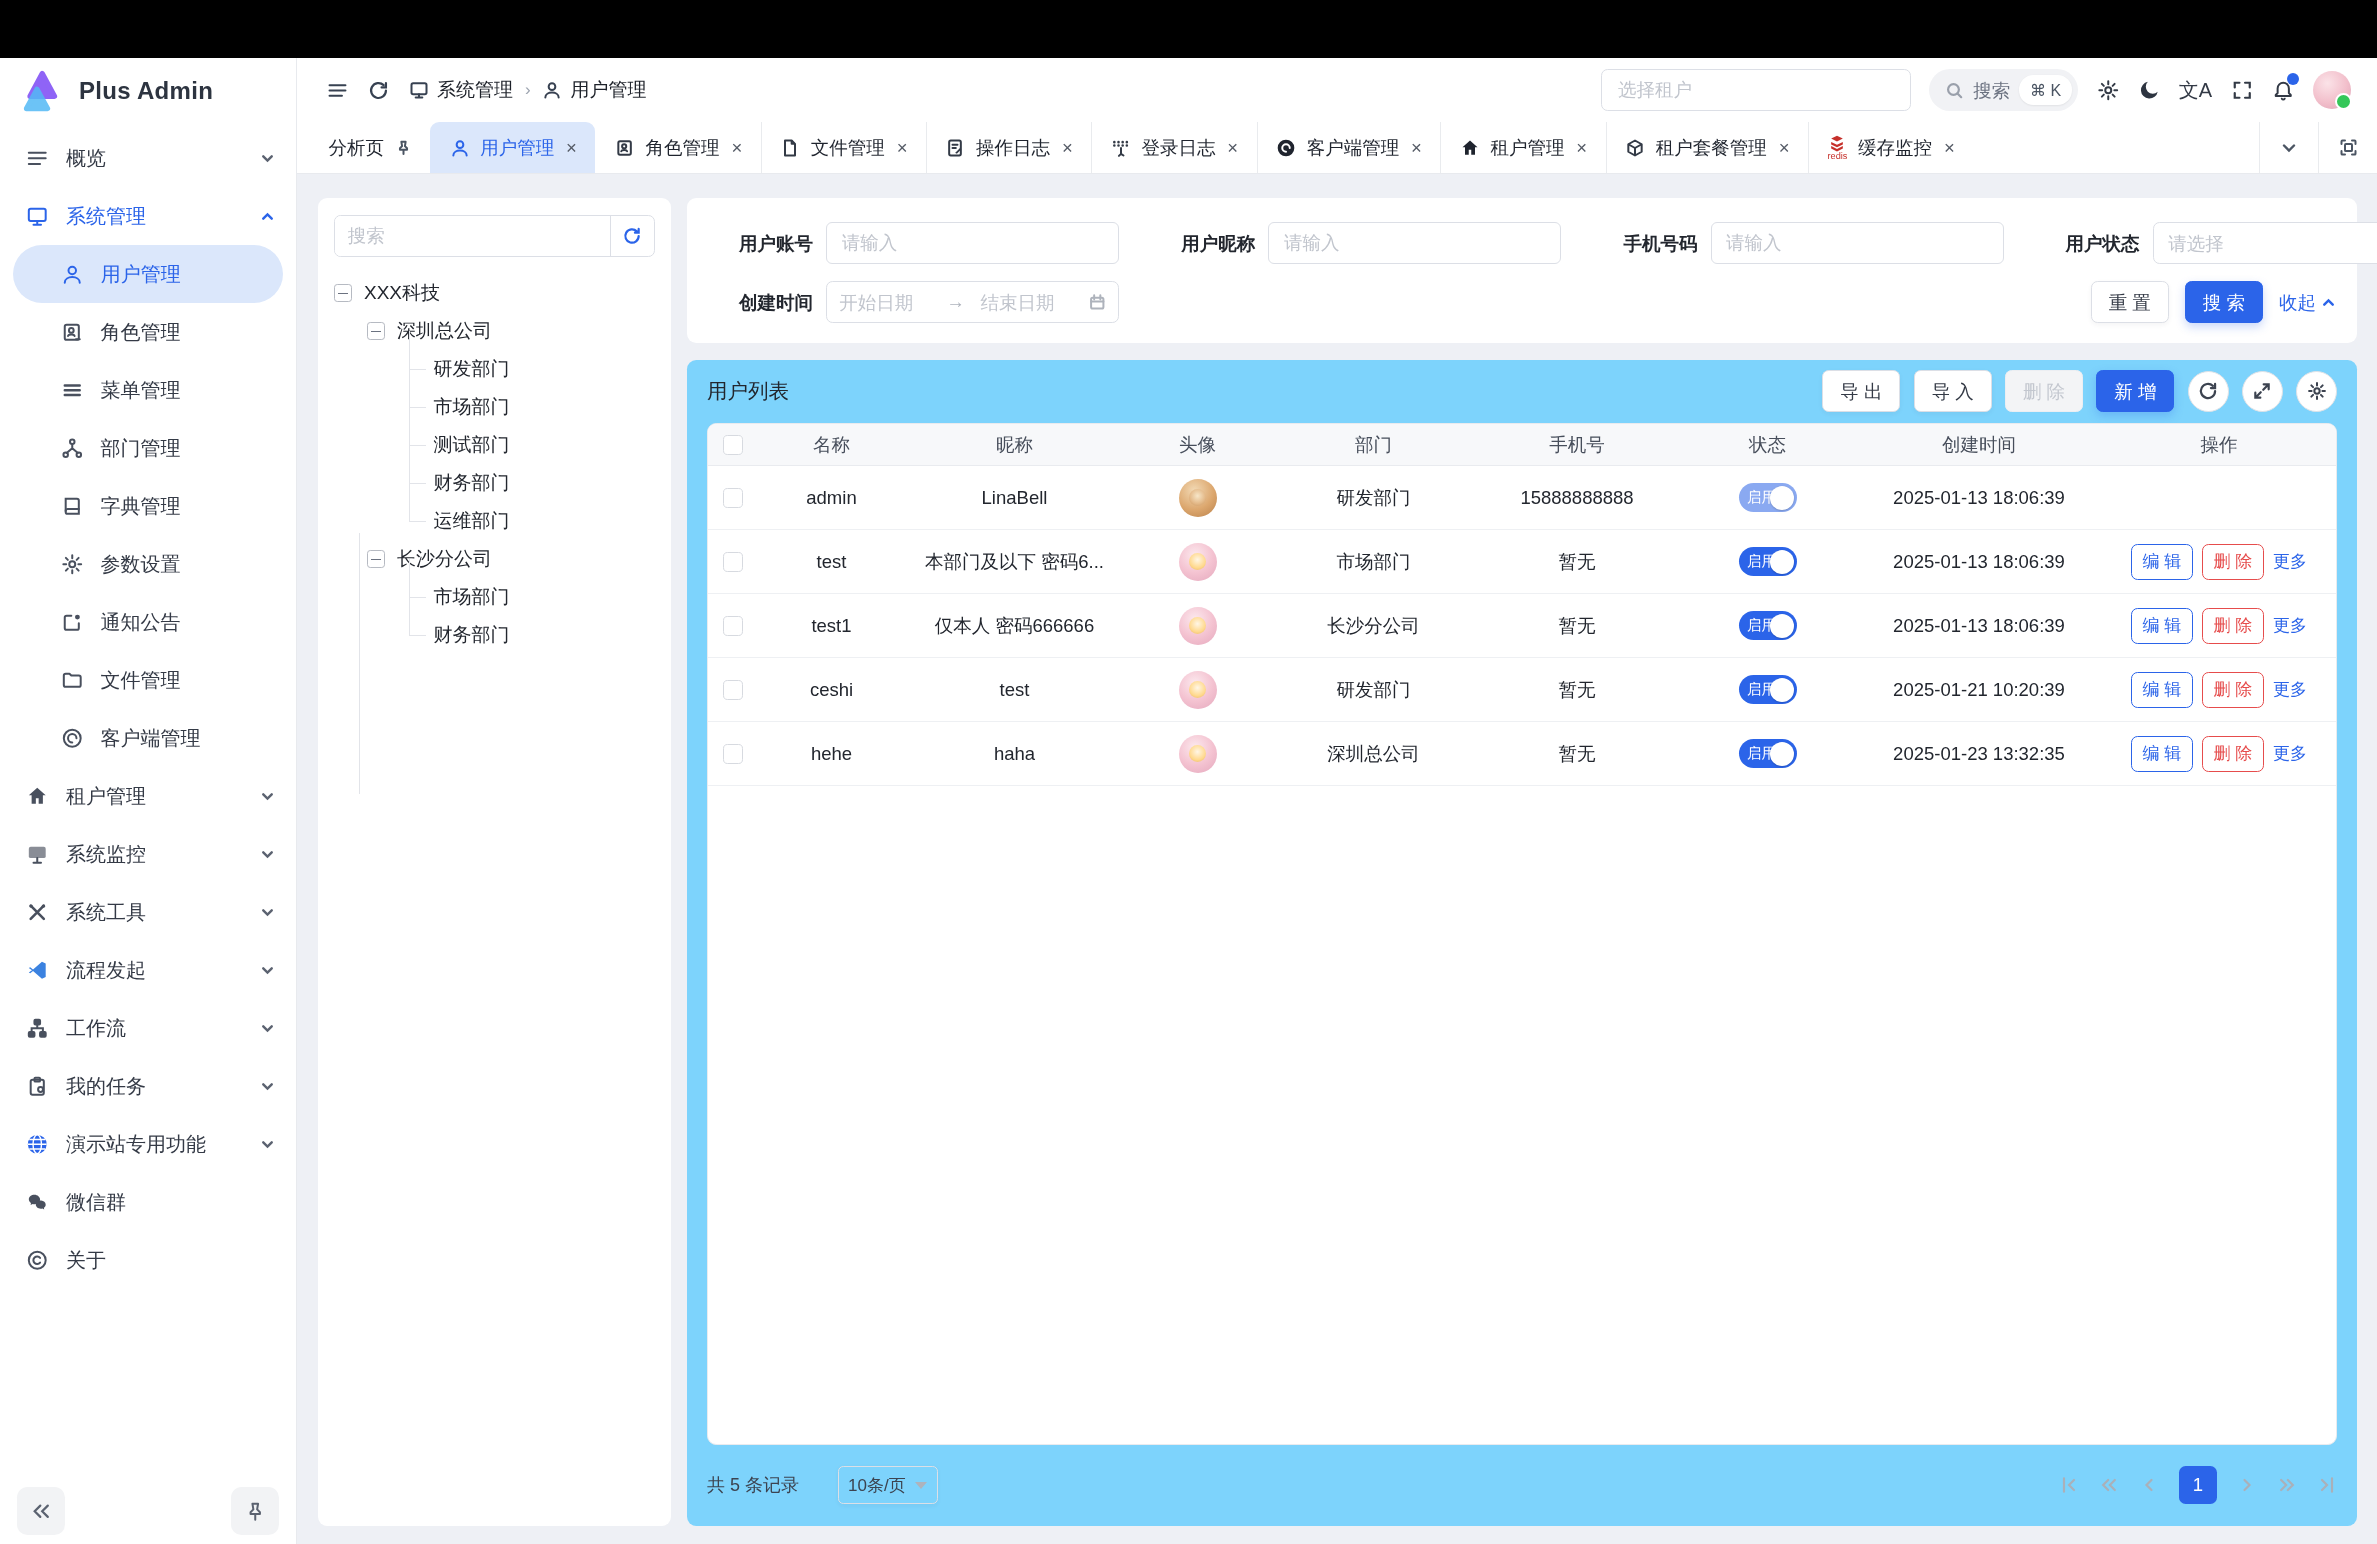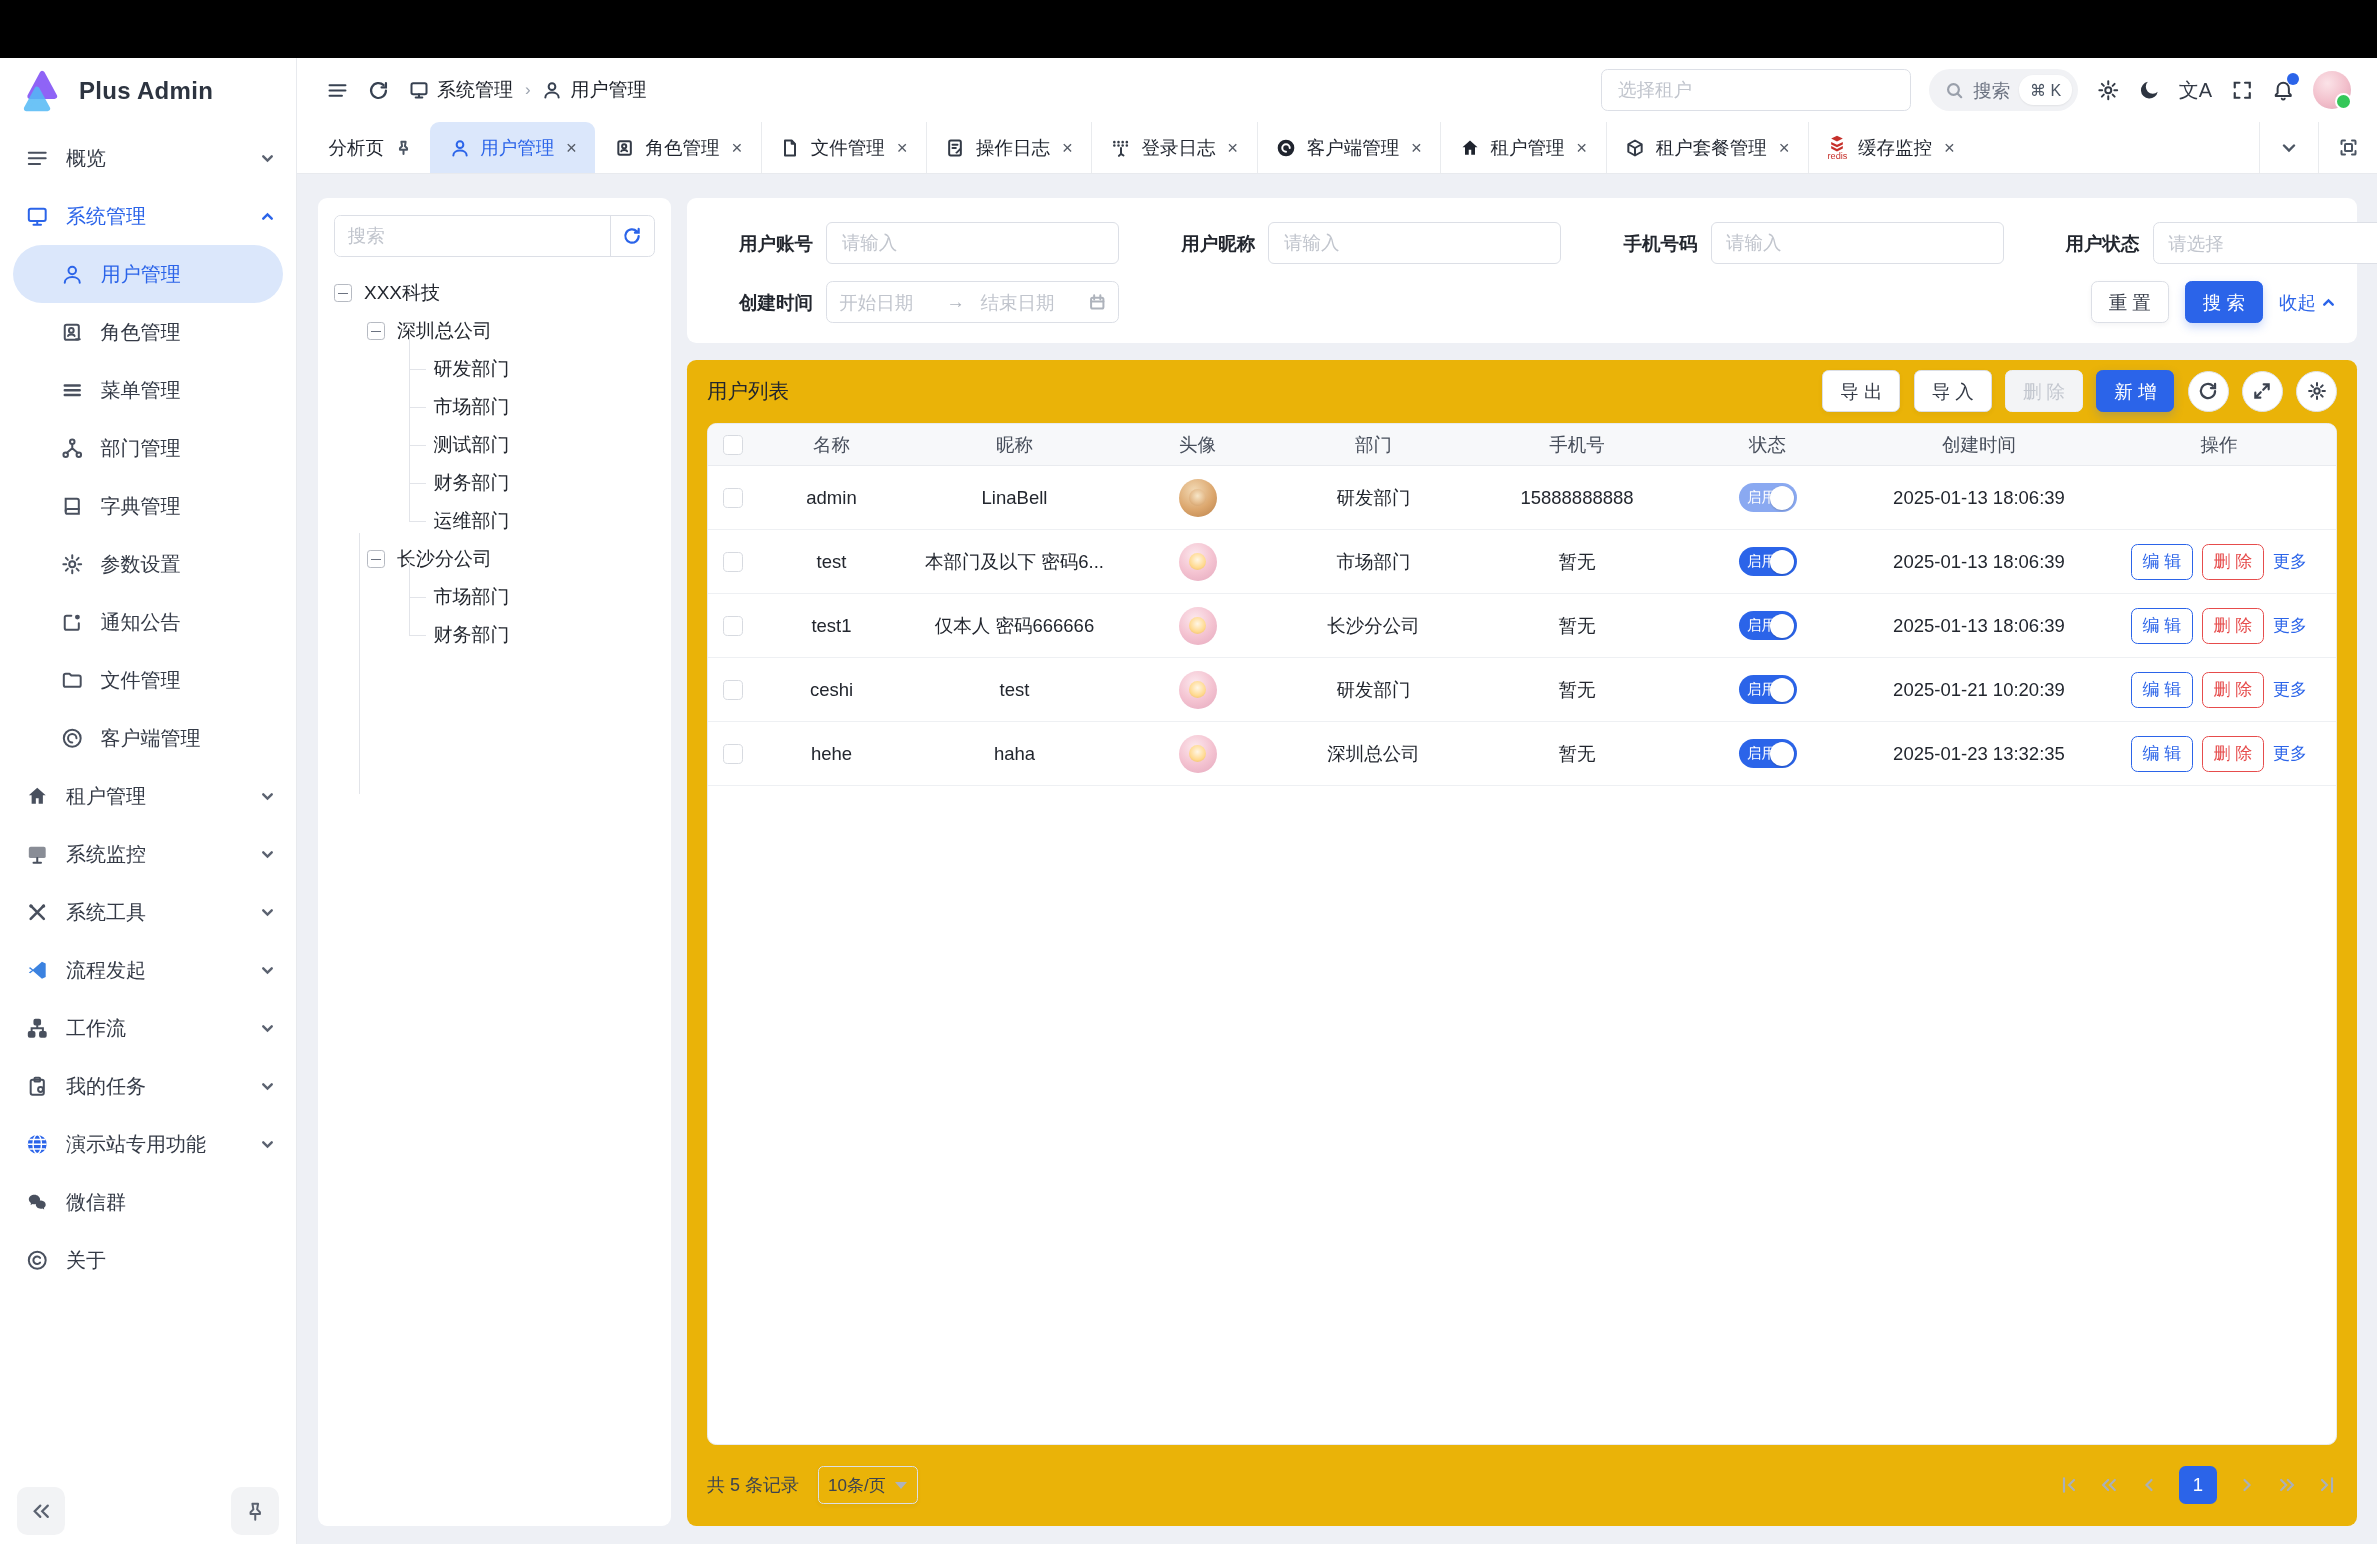--- a/index.html
+++ b/index.html
@@ -97,21 +97,21 @@
   .fgroup + .fgroup { margin-left:30px; }
   .daterange { width:293px; height:42px; border:0.7px solid #dcdfe6; border-radius:6.6px; padding:0 12px; display:flex; align-items:center; gap:9.2px; color:#c1c5cd; background:#fff; }
   .daterange .dr-txt { flex:1; }
   .daterange .mi { color:#aeb3bc; font-size:18.5px; }
   .factions { margin-left:auto; display:flex; align-items:center; gap:16px; }
   .btn { height:42px; border-radius:6.6px; display:flex; align-items:center; justify-content:center; font-size:18.5px; cursor:pointer; border:0.7px solid #dcdfe6; background:#fff; color:#343a46; padding:0 17px; box-shadow:0 2px 5.3px rgba(30,40,60,.05); }
   .btn.primary { background:#2b64e9; border-color:#2b64e9; color:#fff; box-shadow:0 4px 9.2px rgba(43,100,233,.25); }
   .collapse-link { color:#2b64e9; display:flex; align-items:center; gap:4px; cursor:pointer; font-size:18.5px; }
 
   
-  .table-card { background:#eab308; border-radius:9.2px; flex:1; position:relative; padding:0 20px; min-height:0; }
+  .table-card { background:#7dd3fc; border-radius:9.2px; flex:1; position:relative; padding:0 20px; min-height:0; }
   .card-head { height:62px; display:flex; align-items:center; }
   .card-title { font-size:20.5px; font-weight:500; color:#22262e; }
   .card-tools { margin-left:auto; display:flex; align-items:center; gap:13.2px; }
   .btn.disabled { background:#f3f4f6; color:#c3c7cf; border-color:#eceef2; box-shadow:none; cursor:default; }
   .round-btn { width:41px; height:41px; border-radius:50%; border:0.7px solid #dfe2e7; display:flex; align-items:center; justify-content:center; color:#3c4350; font-size:20px; cursor:pointer; background:#fff; }
 
   .table-block { position:absolute; left:20px; right:20px; top:63px; bottom:81px; border:0.7px solid #e9ebef; border-radius:9.2px; overflow:hidden; background:#fff; }
   .thead { display:flex; align-items:center; height:42px; background:#f7f8fa; border-bottom:0.7px solid #e9ebef; font-size:18.5px; color:#474e5b; }
   .trow { display:flex; align-items:center; height:64px; border-bottom:0.7px solid #eef0f3; font-size:18.5px; color:#22262e; }
   .cell { display:flex; align-items:center; justify-content:center; text-align:center; overflow:hidden; white-space:nowrap; }
@@ -127,21 +127,21 @@
   .toggle { width:58px; height:29px; border-radius:14.5px; background:#2b64e9; display:flex; align-items:center; position:relative; cursor:pointer; }
   .toggle .t-label { color:#fff; font-size:14.5px; margin-left:8.6px; }
   .toggle::after { content:""; position:absolute; right:2.6px; top:2.6px; width:24px; height:24px; border-radius:50%; background:#fff; box-shadow:0 0.7px 2px rgba(0,0,0,.2); }
   .toggle.soft { background:#8aa9f1; }
   .row-actions { display:flex; align-items:center; gap:9.2px; }
   .mini-btn { height:36px; padding:0 10.6px; border-radius:6.6px; display:flex; align-items:center; font-size:17px; cursor:pointer; background:#fff; }
   .mini-btn.edit { border:1.3px solid #2b64e9; color:#2b64e9; }
   .mini-btn.del { border:1.3px solid #e64c4c; color:#e64c4c; }
   .more-link { color:#2b64e9; font-size:17px; cursor:pointer; }
 
-  .card-foot { position:absolute; left:20px; right:20px; bottom:12px; height:57px; display:flex; align-items:center; }
+  .card-foot { position:absolute; left:20px; right:20px; bottom:12px; height:57px; display:flex; align-items:center;gap:20px; }
   .total-txt { font-size:18px; color:#3c4350; }
   .size-select { margin-left:18.5px; width:100px; height:38px; border:0.7px solid #dcdfe6; border-radius:5.3px; display:flex; align-items:center; justify-content:center; gap:9.2px; font-size:17px; color:#3c4350; cursor:pointer; box-shadow:0 1.3px 4px rgba(30,40,60,.05); }
   .size-select .caret { width:0; height:0; border-left:6px solid transparent; border-right:6px solid transparent; border-top:7.3px solid #aeb3bc; }
   .pager { margin-left:auto; display:flex; align-items:center; gap:20px; color:#aab0b9; }
   .pbtn { font-size:20px; display:flex; align-items:center; cursor:pointer; }
   .page-cur { width:38px; height:38px; border-radius:6.6px; background:#2b64e9; color:#fff; display:flex; align-items:center; justify-content:center; font-size:18.5px; cursor:pointer; }
 
   .crumb-item { display:flex; align-items:center; gap:8px; cursor:pointer; }
 </style>
 </head>

